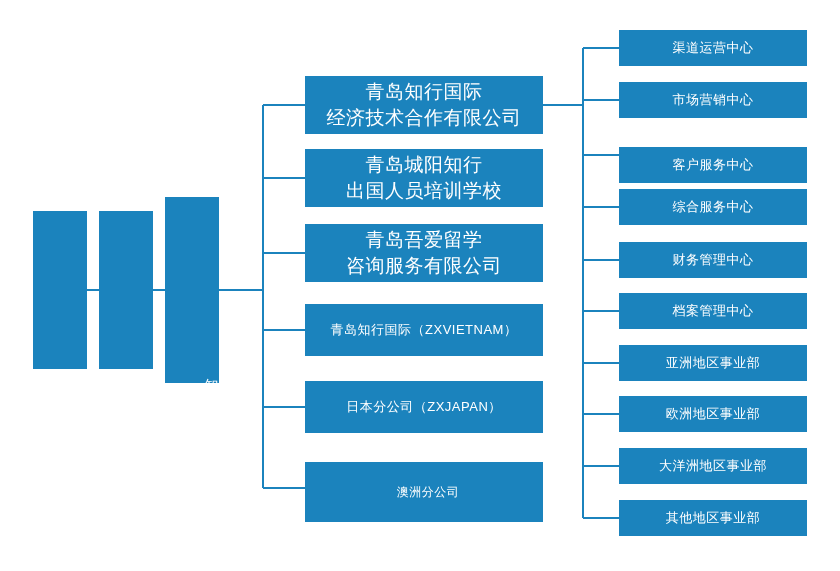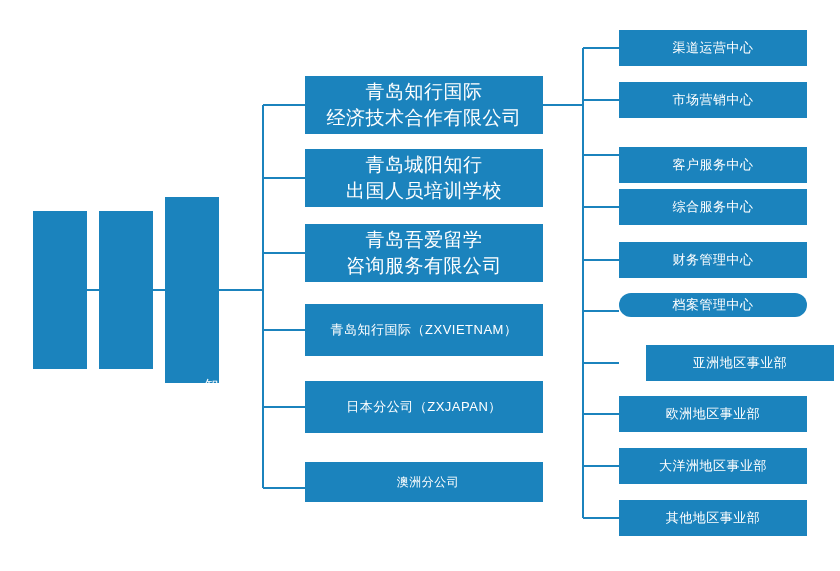--- a/index.html
+++ b/index.html
@@ -135,21 +135,21 @@
       <span>青岛知行国际（ZXVIETNAM）</span>
     </span>
   </div>
 
   <div class="node l2" style="left:305px; top:381px; width:238px; height:52px;">
     <span class="lines">
       <span>日本分公司（ZXJAPAN）</span>
     </span>
   </div>
 
-  <div class="node l3" style="left:305px; top:462px; width:238px; height:40px;padding-left:8px;">
+  <div class="node l3" style="left:305px; top:462px; width:238px; height:60px;padding-left:8px;">
     <span class="lines">
       <span>澳洲分公司</span>
     </span>
   </div>
 
   <div class="node l2" style="left:619px; top:30px; width:188px; height:36px;">
     <span class="lines">渠道运营中心</span>
   </div>
 
   <div class="node l2" style="left:619px; top:82px; width:188px; height:36px;">
@@ -161,25 +161,25 @@
   </div>
 
   <div class="node l2" style="left:619px; top:189px; width:188px; height:36px;">
     <span class="lines">综合服务中心</span>
   </div>
 
   <div class="node l2" style="left:619px; top:242px; width:188px; height:36px;">
     <span class="lines">财务管理中心</span>
   </div>
 
-  <div class="node l2" style="left:619px; top:293px; width:188px; height:24px;border-radius:18px;">
+  <div class="node l2" style="left:619px; top:293px; width:188px; height:36px;">
     <span class="lines">档案管理中心</span>
   </div>
 
-  <div class="node l2" style="left:619px; top:345px; width:188px; height:36px;margin-left:27px;">
+  <div class="node l2" style="left:619px; top:345px; width:188px; height:36px;">
     <span class="lines">亚洲地区事业部</span>
   </div>
 
   <div class="node l2" style="left:619px; top:396px; width:188px; height:36px;">
     <span class="lines">欧洲地区事业部</span>
   </div>
 
   <div class="node l2" style="left:619px; top:448px; width:188px; height:36px;">
     <span class="lines">大洋洲地区事业部</span>
   </div>

